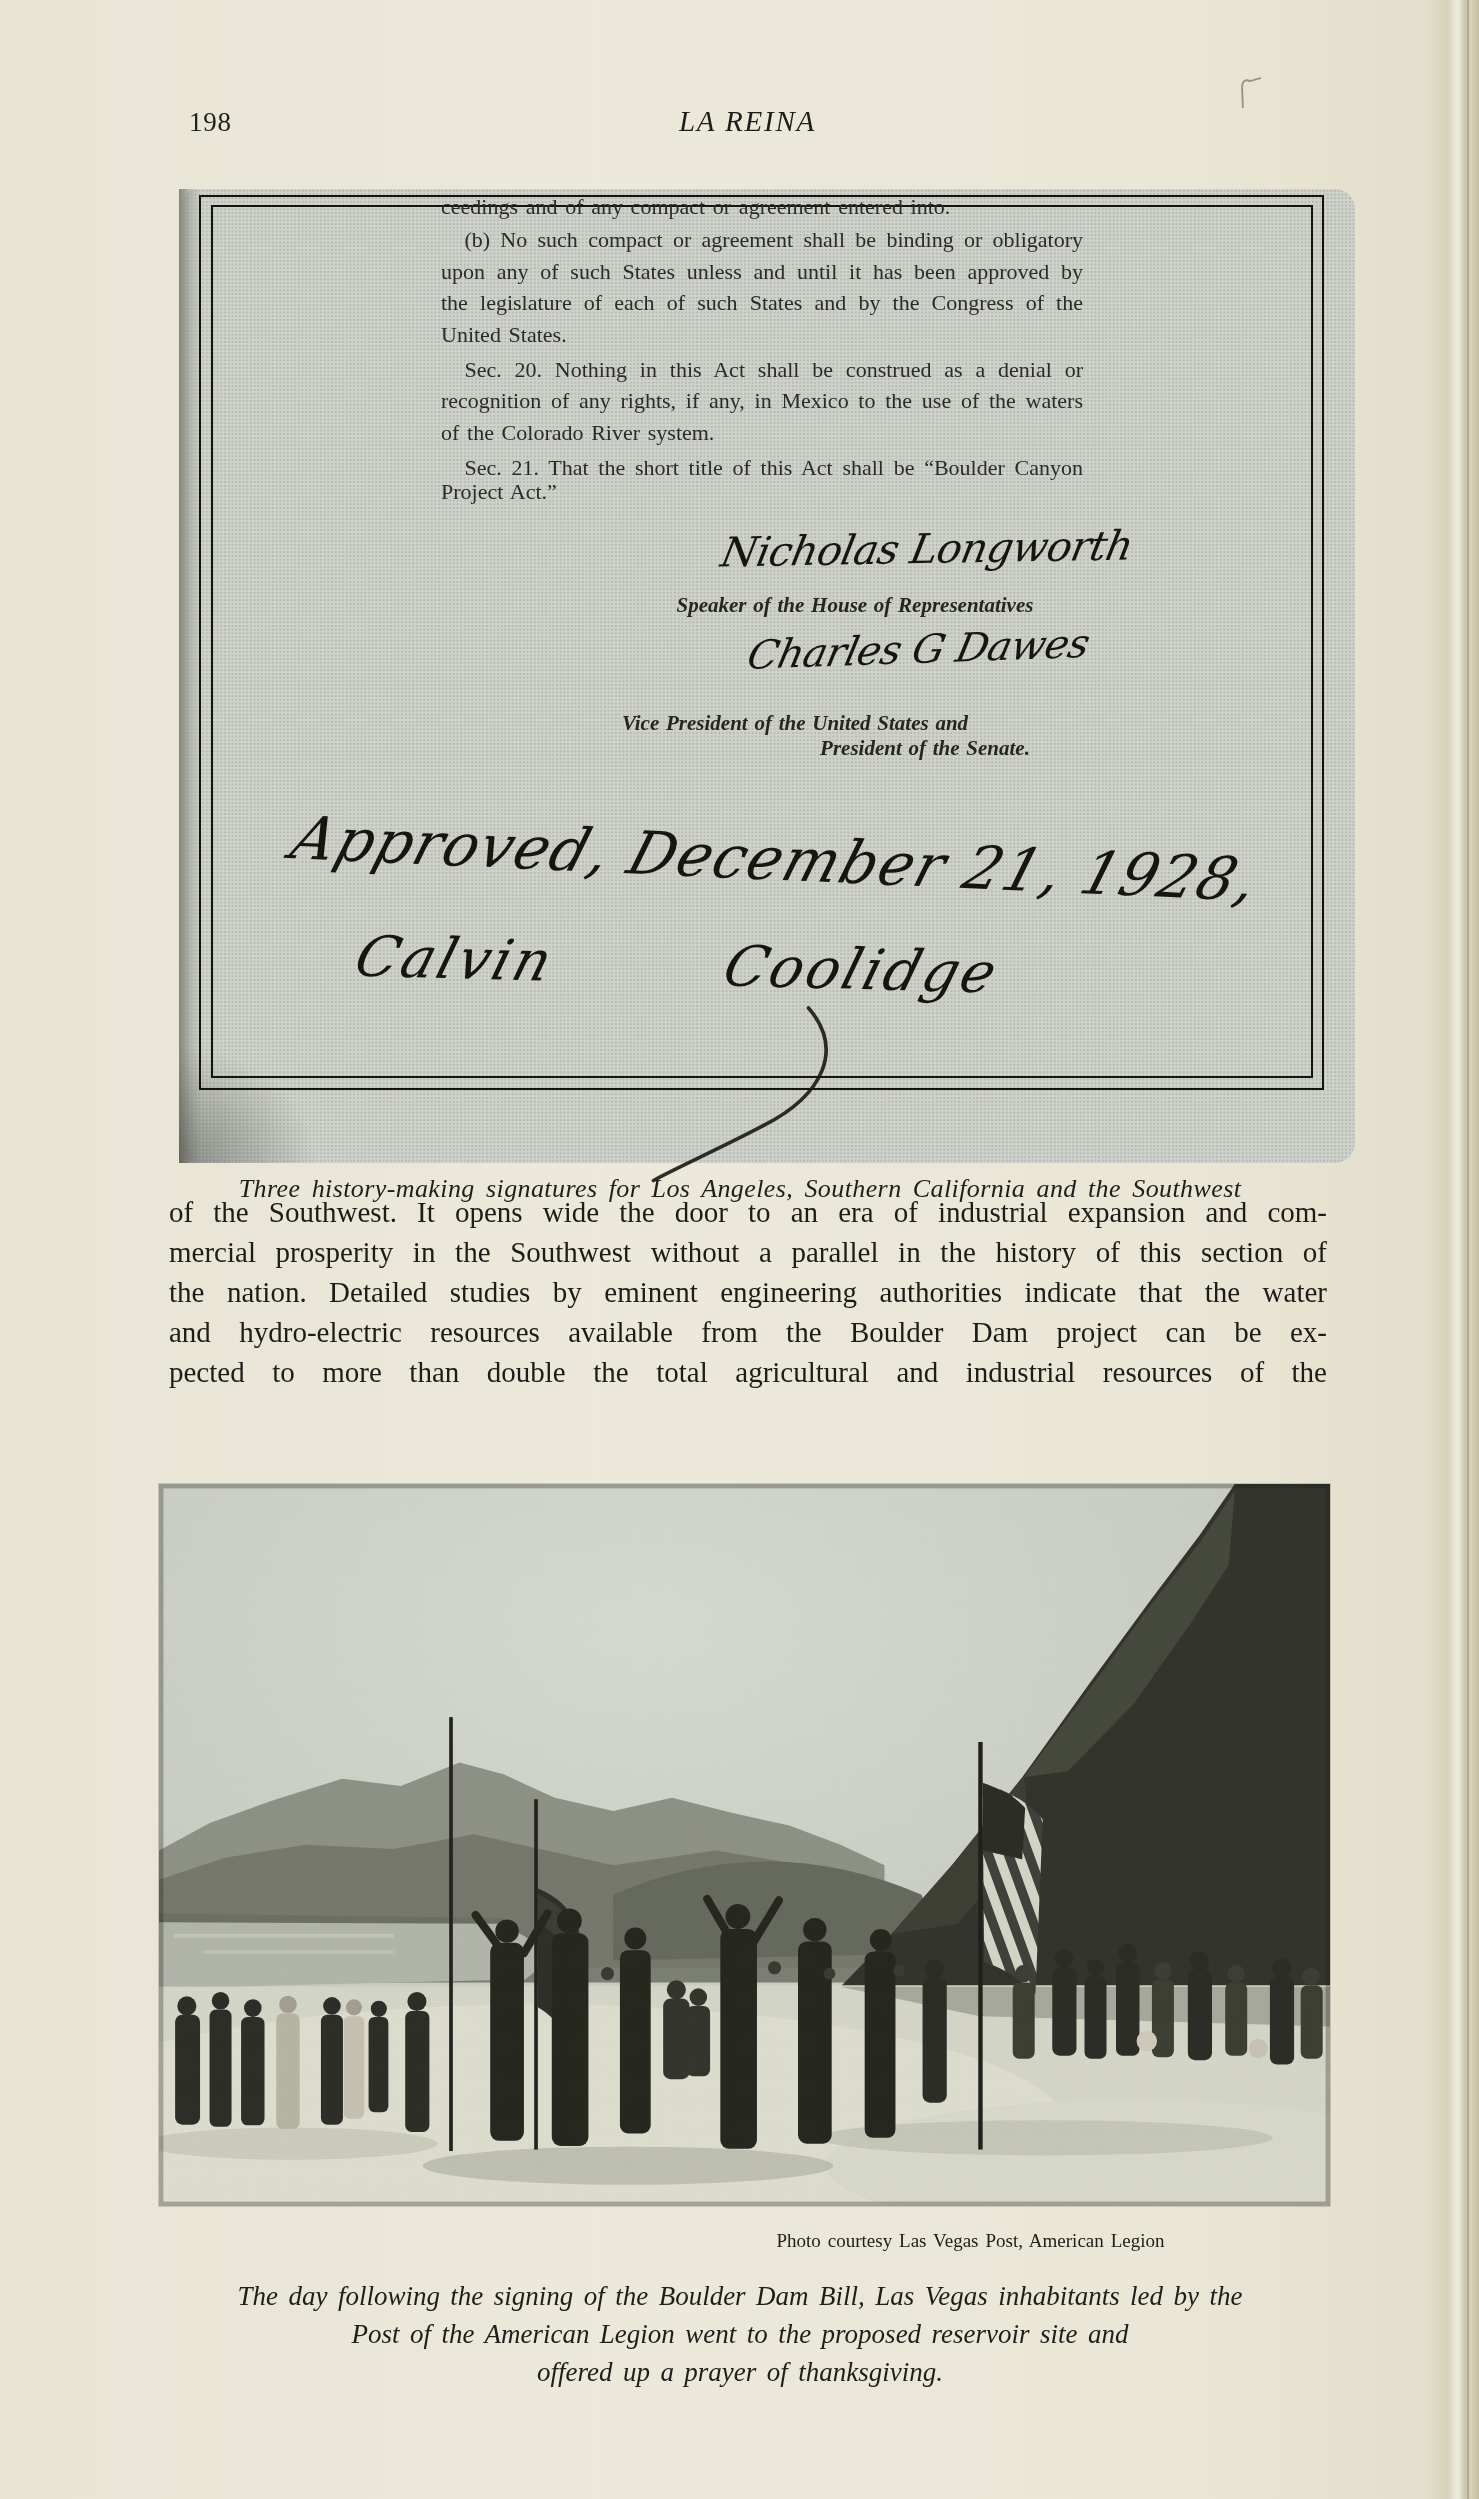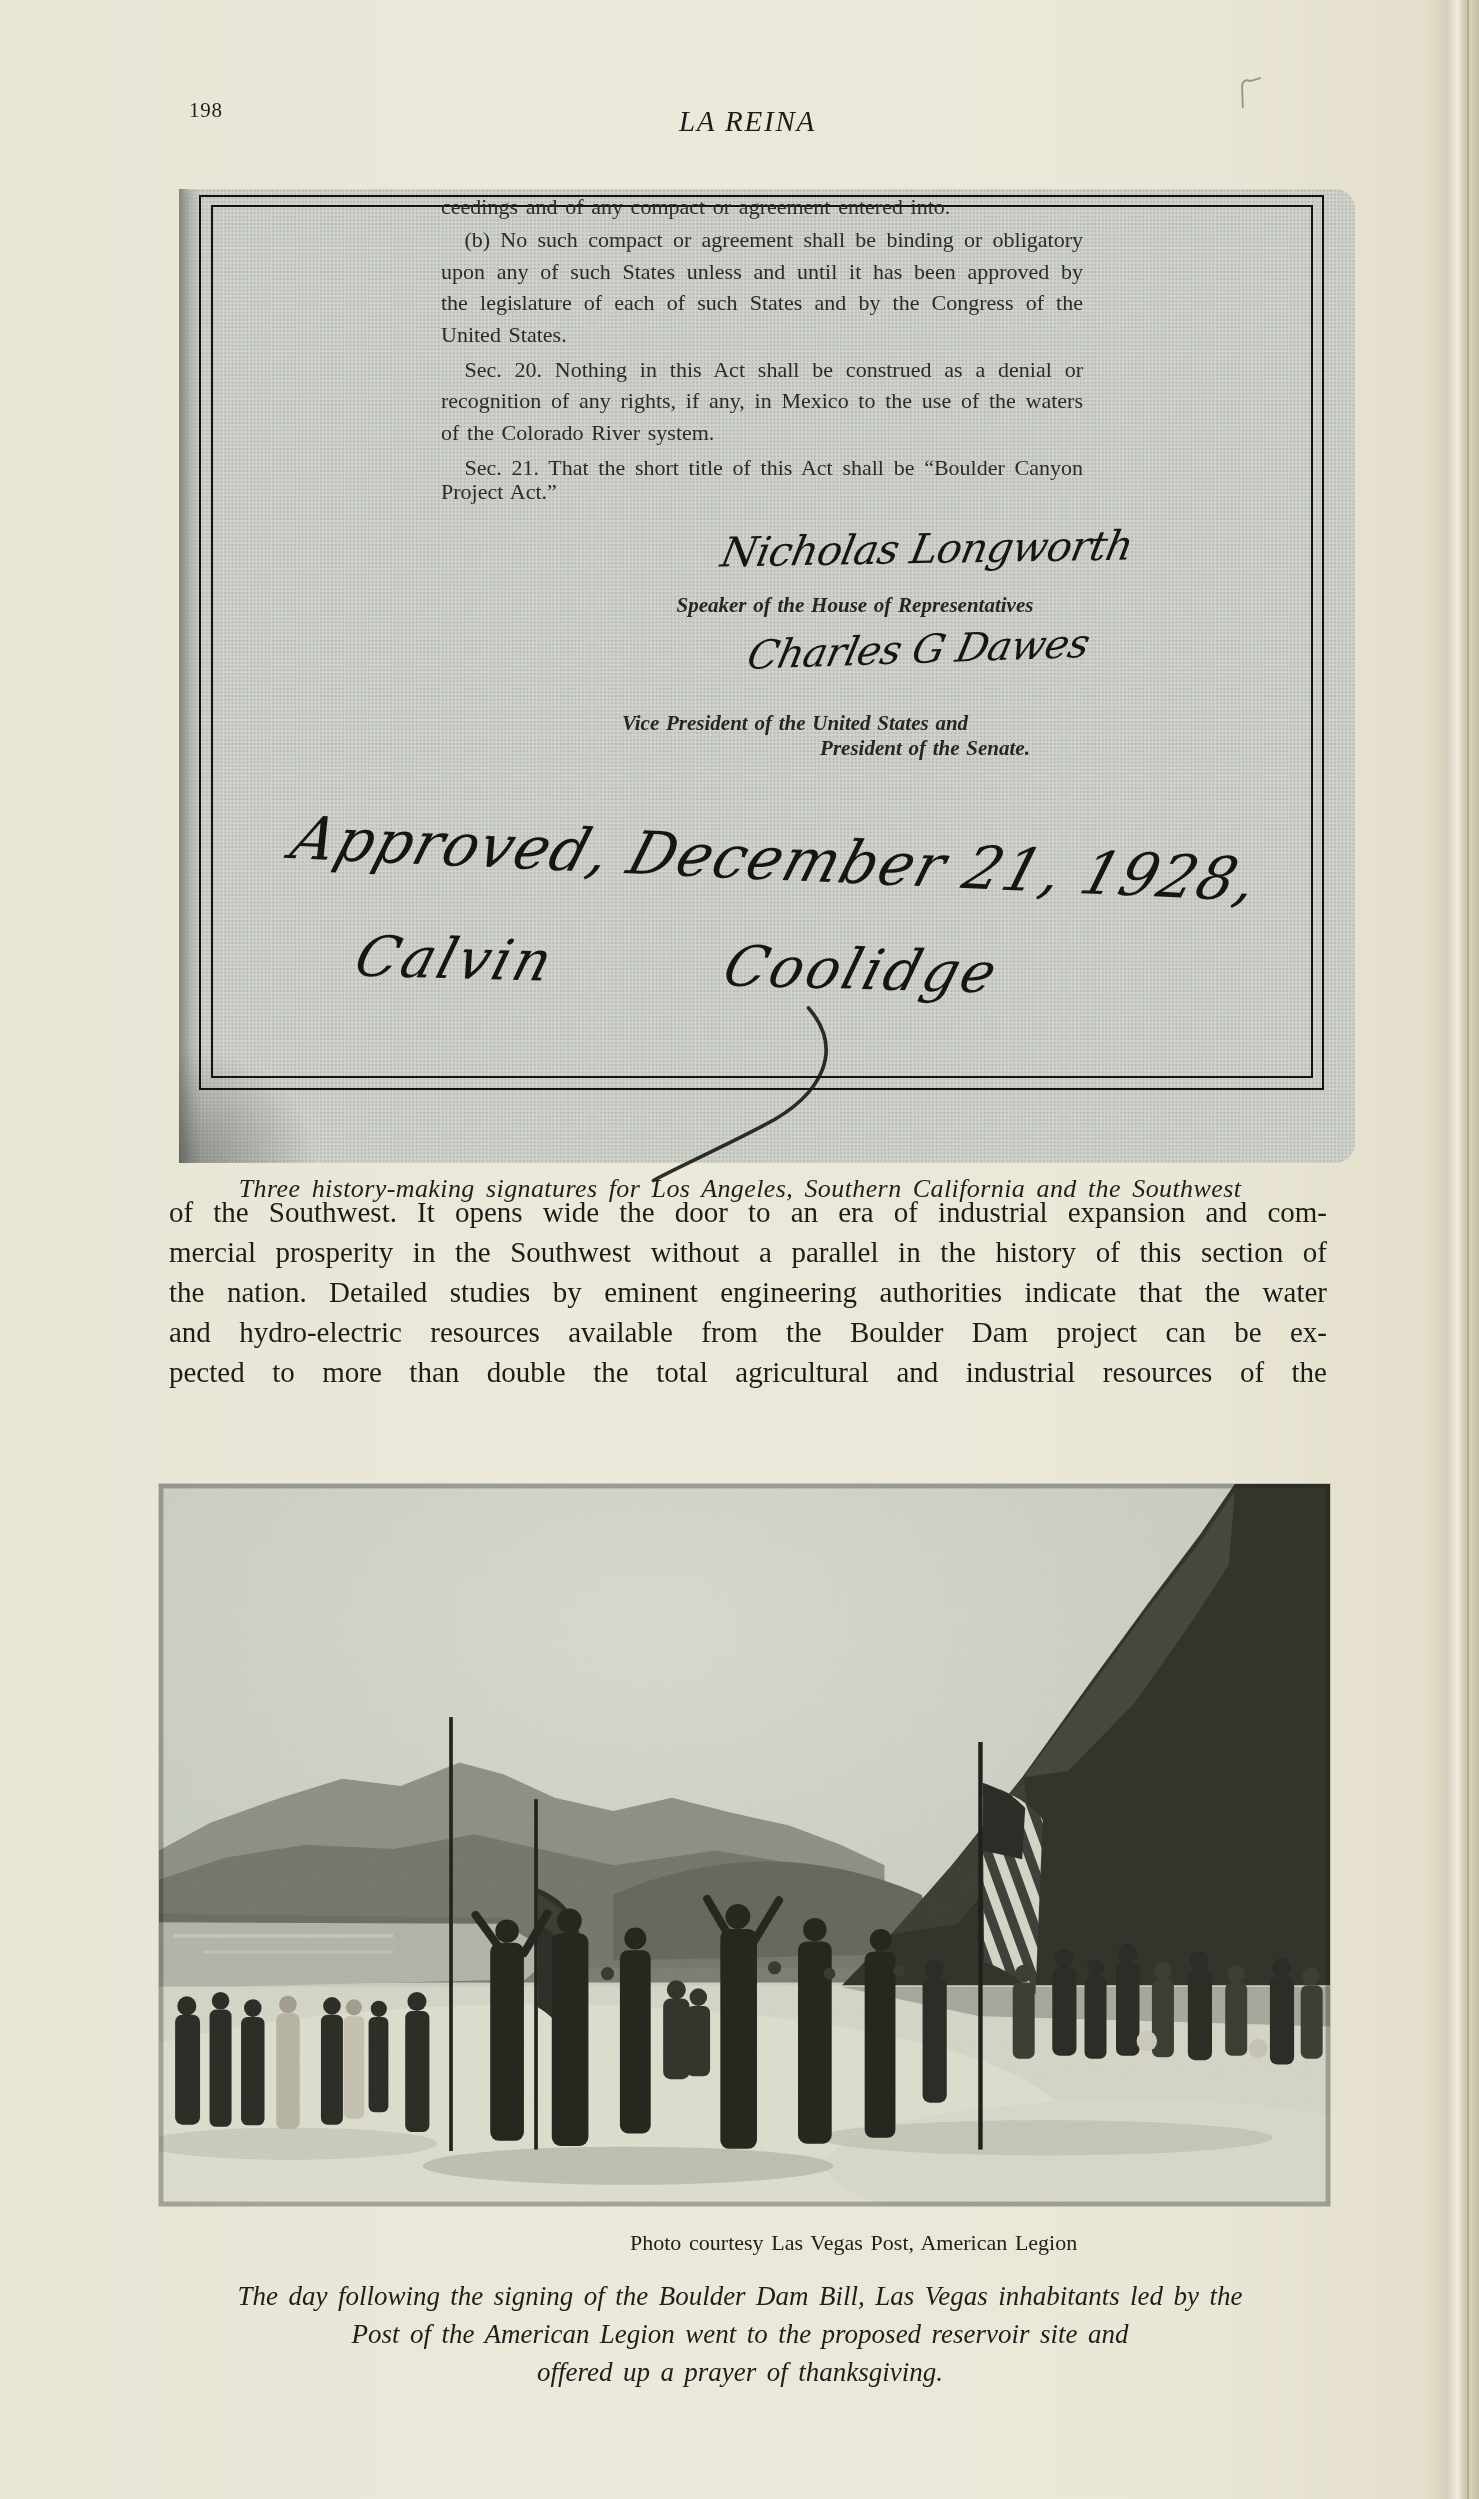--- a/index.html
+++ b/index.html
@@ -6,21 +6,21 @@
   #page{
     position:relative;width:1479px;height:2500px;overflow:hidden;
     background:linear-gradient(90deg,#e9e5d5 0%,#ece8da 40%,#ebe7d7 78%,#e4dfcc 96%,#ddd6c0 100%);
     font-family:"Liberation Serif",serif;color:#23231f;
   }
   
   .page-edge{position:absolute;top:0;bottom:0;right:0;width:53px;
     background:linear-gradient(90deg,rgba(120,110,85,0) 0%,rgba(120,110,85,.10) 40%,rgba(255,255,255,.50) 60%,rgba(165,152,120,.30) 74%,#d8d1ba 84%,#c5bda2 100%);}
   .edge-line{position:absolute;top:0;bottom:0;right:10.3px;width:1.5px;background:rgba(140,130,100,.45);}
 
-  .pagenum{position:absolute;left:189px;top:98px;font-size:21px;letter-spacing:0.7px;color:#1f1f1b;}
+  .pagenum{position:absolute;left:189px;top:107px;font-size:27px;letter-spacing:0.7px;color:#1f1f1b;}
   .header-title{position:absolute;left:308px;top:105px;width:879px;display:flex;justify-content:center;gap:48px;
     font-size:29px;letter-spacing:1.8px;color:#1c1c18;white-space:nowrap;font-style:italic;}
 
   
   .doc{position:absolute;left:179px;top:189px;width:1176px;height:974px;
     background-color:#ced2cb;
     background-image:radial-gradient(rgba(35,40,35,.15) 0.7px, transparent 1px);
     background-size:3.7px 3.7px;border-radius:20px;}
   .doc-shade-left{position:absolute;left:0;top:0;bottom:0;width:22px;
     background:linear-gradient(90deg,#84877d 0%,rgba(160,164,156,.55) 55%,rgba(160,164,156,0) 100%);}
@@ -38,22 +38,22 @@
   .doc-caption{position:absolute;left:154px;top:1174px;width:1172px;text-align:center;
     font-style:italic;font-size:26px;color:#1e1e1a;word-spacing:4.4px;letter-spacing:0.4px;}
 
   .bodycopy{position:absolute;left:169px;top:1192px;width:1158px;font-size:29px;color:#1d1d18;}
   .bline{display:block;text-align:justify;text-align-last:justify;line-height:40px;height:40px;overflow:hidden;}
 
   
   .photo{position:absolute;left:159px;top:1484px;width:1171px;height:722px;box-shadow:0 0 0 0.7px rgba(40,40,32,.25);}
   .photo svg{display:block;width:100%;height:100%;}
 
-  .photo-credit{position:absolute;left:630px;top:2230px;width:681px;text-align:left;
-    font-size:22px;color:#21211c;word-spacing:2.2px;}
+  .photo-credit{position:absolute;left:630px;top:2230px;width:681px;text-align:center;
+    font-size:19px;color:#21211c;word-spacing:2.2px;}
   .photo-caption{position:absolute;left:154px;top:2277px;width:1172px;text-align:center;
     font-style:italic;font-size:27px;color:#1e1e1a;word-spacing:3.7px;}
   .photo-caption div{line-height:38px;}
 
   .pencil{position:absolute;left:1237px;top:72px;}
 </style>
 </head>
 <body>
 
 <div id="page">

